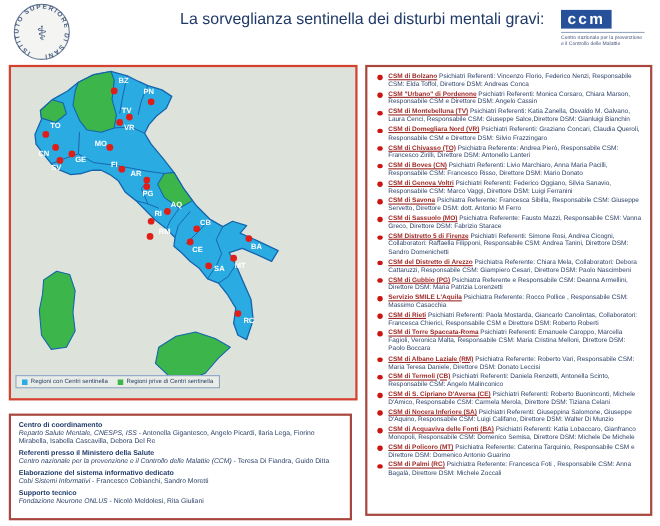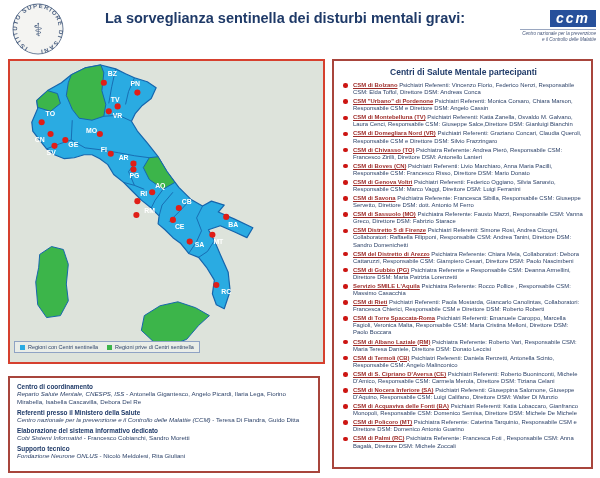--- a/index.html
+++ b/index.html
@@ -1,23 +1,23 @@
 <!DOCTYPE html>
 <html><head>
 <meta charset="utf-8">
 <style>
   html,body{margin:0;padding:0;background:#ffffff;}
   body{font-family:"Liberation Sans","DejaVu Sans",sans-serif;}
   #page{position:relative;width:600px;height:478px;background:#ffffff;overflow:hidden;}
 
   
   #iss-logo{position:absolute;left:12px;top:3px;width:52px;height:52px;}
-  #main-title{position:absolute;left:105px;right:105px;top:9px;text-align:left;
-    font-size:14.5px;font-weight:bold;color:#1f3a68;line-height:1.35;}
-  #ccm-logo{position:absolute;right:4px;top:9px;width:76px;text-align:right;font-style:italic;}
+  #main-title{position:absolute;left:105px;right:105px;top:9px;text-align:right;
+    font-size:14.5px;font-weight:normal;color:#1f3a68;line-height:1.35;}
+  #ccm-logo{position:absolute;right:14px;top:9px;width:76px;text-align:left;}
   #ccm-acronym{display:inline-block;background:#27509b;color:#ffffff;font-weight:bold;
     font-size:14px;letter-spacing:2px;padding:1px 6px 2px 6px;line-height:1;}
   .ccm-caption{font-size:4.6px;color:#44557a;line-height:1.3;border-top:0.5px solid #9aa7c0;
     margin-top:2px;padding-top:1px;}
 
   
   #map-panel{position:absolute;left:8px;top:59px;width:317px;height:305px;
     background:#dde3db;border:2px solid #d6402e;box-sizing:border-box;}
   #map-svg{position:absolute;left:0;top:0;width:100%;height:100%;}
   #map-legend{position:absolute;left:4px;bottom:9px;display:flex;gap:9px;align-items:center;
@@ -166,21 +166,20 @@
       <div class="credit-body"><span class="credit-org">Reparto Salute Mentale, CNESPS, ISS</span><span> - Antonella Gigantesco, Angelo Picardi, Ilaria Lega, Fiorino Mirabella, Isabella Cascavilla, Debora Del Re</span></div>
       <div class="credit-heading">Referenti presso il Ministero della Salute</div>
       <div class="credit-body"><span class="credit-org">Centro nazionale per la prevenzione e il Controllo delle Malattie (CCM)</span><span> - Teresa Di Fiandra, Guido Ditta</span></div>
       <div class="credit-heading">Elaborazione del sistema informativo dedicato</div>
       <div class="credit-body"><span class="credit-org">Cobi Sistemi Informativi</span><span> - Francesco Cobianchi, Sandro Moretti</span></div>
       <div class="credit-heading">Supporto tecnico</div>
       <div class="credit-body"><span class="credit-org">Fondazione Neurone ONLUS</span><span> - Nicolò Meldolesi, Rita Giuliani</span></div>
     </div>
 
   <div id="centers-panel">
-    <div id="centers-title">Centri di Salute Mentale partecipanti</div>
     <div id="centers-list">
         <div class="center-item"><span class="center-bullet"></span><span class="center-name">CSM di Bolzano</span><span class="center-details"> Psichiatri Referenti: Vincenzo Florio, Federico Nenzi, Responsabile CSM: Elda Toffol, Direttore DSM: Andreas Conca</span></div>
         <div class="center-item"><span class="center-bullet"></span><span class="center-name">CSM "Urbano" di Pordenone</span><span class="center-details"> Psichiatri Referenti: Monica Corsaro, Chiara Marson, Responsabile CSM e Direttore DSM: Angelo Cassin</span></div>
         <div class="center-item"><span class="center-bullet"></span><span class="center-name">CSM di Montebelluna (TV)</span><span class="center-details"> Psichiatri Referenti: Katia Zanella, Osvaldo M. Galvano, Laura Cenci, Responsabile CSM: Giuseppe Salce,Direttore DSM: Gianluigi Bianchin</span></div>
         <div class="center-item"><span class="center-bullet"></span><span class="center-name">CSM di Domegliara Nord (VR)</span><span class="center-details"> Psichiatri Referenti: Graziano Concari, Claudia Queroli, Responsabile CSM e Direttore DSM: Silvio Frazzingaro</span></div>
         <div class="center-item"><span class="center-bullet"></span><span class="center-name">CSM di Chivasso (TO)</span><span class="center-details"> Psichiatra Referente: Andrea Pierò, Responsabile CSM: Francesco Zirilli, Direttore DSM: Antonello Lanteri</span></div>
         <div class="center-item"><span class="center-bullet"></span><span class="center-name">CSM di Boves (CN)</span><span class="center-details"> Psichiatri Referenti: Livio Marchiaro, Anna Maria Pacilli, Responsabile CSM: Francesco Risso, Direttore DSM: Mario Donato</span></div>
         <div class="center-item"><span class="center-bullet"></span><span class="center-name">CSM di Genova Voltri</span><span class="center-details"> Psichiatri Referenti: Federico Oggiano, Silvia Sanavio, Responsabile CSM: Marco Vaggi, Direttore DSM: Luigi Ferranini</span></div>
         <div class="center-item"><span class="center-bullet"></span><span class="center-name">CSM di Savona</span><span class="center-details"> Psichiatra Referente: Francesca Sibilla, Responsabile CSM: Giuseppe Servetto, Direttore DSM: dott. Antonio M Ferro</span></div>
         <div class="center-item"><span class="center-bullet"></span><span class="center-name">CSM di Sassuolo (MO)</span><span class="center-details"> Psichiatra Referente: Fausto Mazzi, Responsabile CSM: Vanna Greco, Direttore DSM: Fabrizio Starace</span></div>

